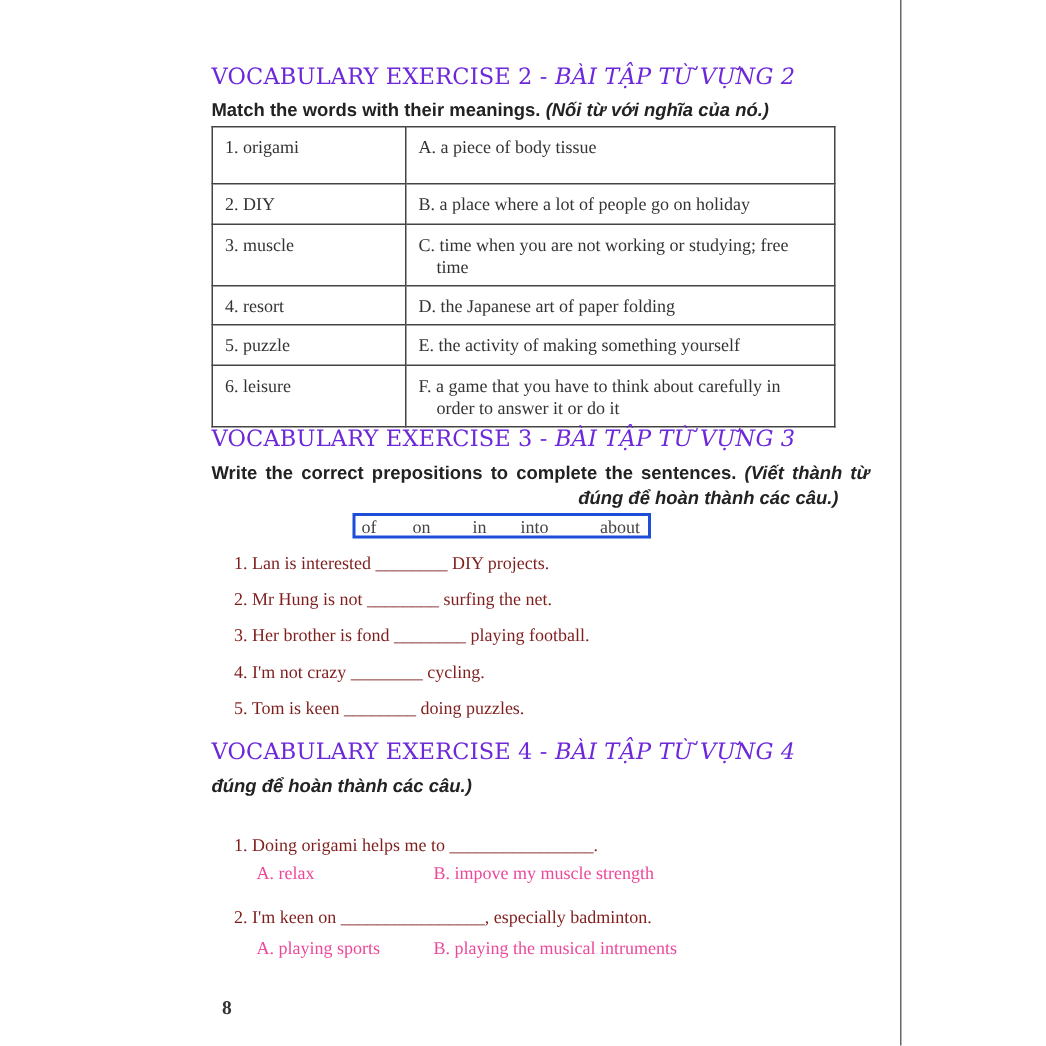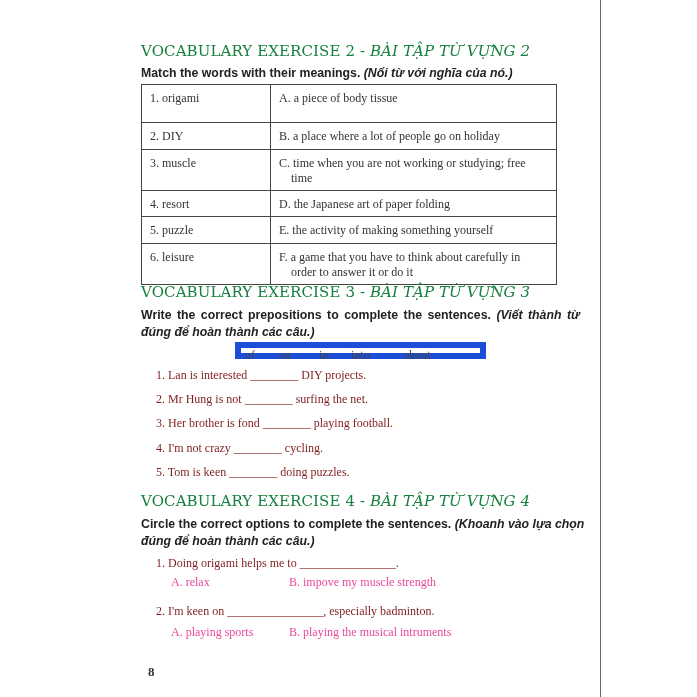--- a/index.html
+++ b/index.html
@@ -20,39 +20,40 @@
       top: 0;
       width: 1px;
       height: 697px;
       background: #666;
     }
     .section-title {
       position: absolute;
       left: 141px;
       font-family: "DejaVu Serif", "Liberation Serif", serif;
       font-size: 15px;
-      color: #15803d;
+      color: #6d28d9;
       letter-spacing: 0.1px;
       white-space: nowrap;
       line-height: 18px;
     }
     .section-title .vi {
       font-style: italic;
     }
     .instruction {
       position: absolute;
       left: 141px;
       font-family: "Liberation Sans", sans-serif;
       font-weight: bold;
       font-size: 12.3px;
       color: #222;
       line-height: 17px;
     }
     .instruction .vi {
       font-style: italic;
+      text-align: right;
     }
     
     .match-table {
       position: absolute;
       left: 141px;
       top: 84px;
       width: 416px;
       border-collapse: collapse;
       font-family: "Liberation Serif", "DejaVu Serif", serif;
       font-size: 12px;
@@ -69,23 +70,23 @@
       width: 129px;
     }
     .match-table td.meaning .cont {
       padding-left: 12px;
       display: block;
     }
     .prep-box {
       position: absolute;
       left: 235px;
       top: 342px;
-      width: 251px;
+      width: 199px;
       height: 17px;
-      border: 6px solid #1d4ed8;
+      border: 2px solid #1d4ed8;
       box-sizing: border-box;
       font-family: "Liberation Serif", "DejaVu Serif", serif;
       font-size: 12px;
       color: #444;
       line-height: 15px;
     }
     .prep-box span {
       position: absolute;
       top: 0;
     }
@@ -176,21 +177,20 @@
 <div class="sentence" style="top:368px;">1. Lan is interested ________ DIY projects.</div>
 <div class="sentence" style="top:392px;">2. Mr Hung is not ________ surfing the net.</div>
 <div class="sentence" style="top:416px;">3. Her brother is fond ________ playing football.</div>
 <div class="sentence" style="top:441px;">4. I'm not crazy ________ cycling.</div>
 <div class="sentence" style="top:465px;font-family:Liberation Serif, serif;">5. Tom is keen ________ doing puzzles.</div>
 
 <div class="section-title" style="top:492px;">
   <span>VOCABULARY EXERCISE 4 - </span><span class="vi">BÀI TẬP TỪ VỰNG 4</span>
 </div>
 <div class="instruction" style="top:516px;">
-  <div style="white-space:nowrap;"><span>Circle the correct options to complete the sentences. </span><span class="vi">(Khoanh vào lựa chọn</span></div>
   <div class="vi" style="font-style:italic;">đúng để hoàn thành các câu.)</div>
 </div>
 
 <div class="sentence" style="top:556px;">1. Doing origami helps me to ________________.</div>
 <div class="option" style="left:171px; top:575px;">A. relax</div>
 <div class="option" style="left:289px; top:575px;">B. impove my muscle strength</div>
 
 <div class="sentence" style="top:604px;">2. I'm keen on ________________, especially badminton.</div>
 <div class="option" style="left:171px; top:625px;">A. playing sports</div>
 <div class="option" style="left:289px; top:625px;">B. playing the musical intruments</div>

